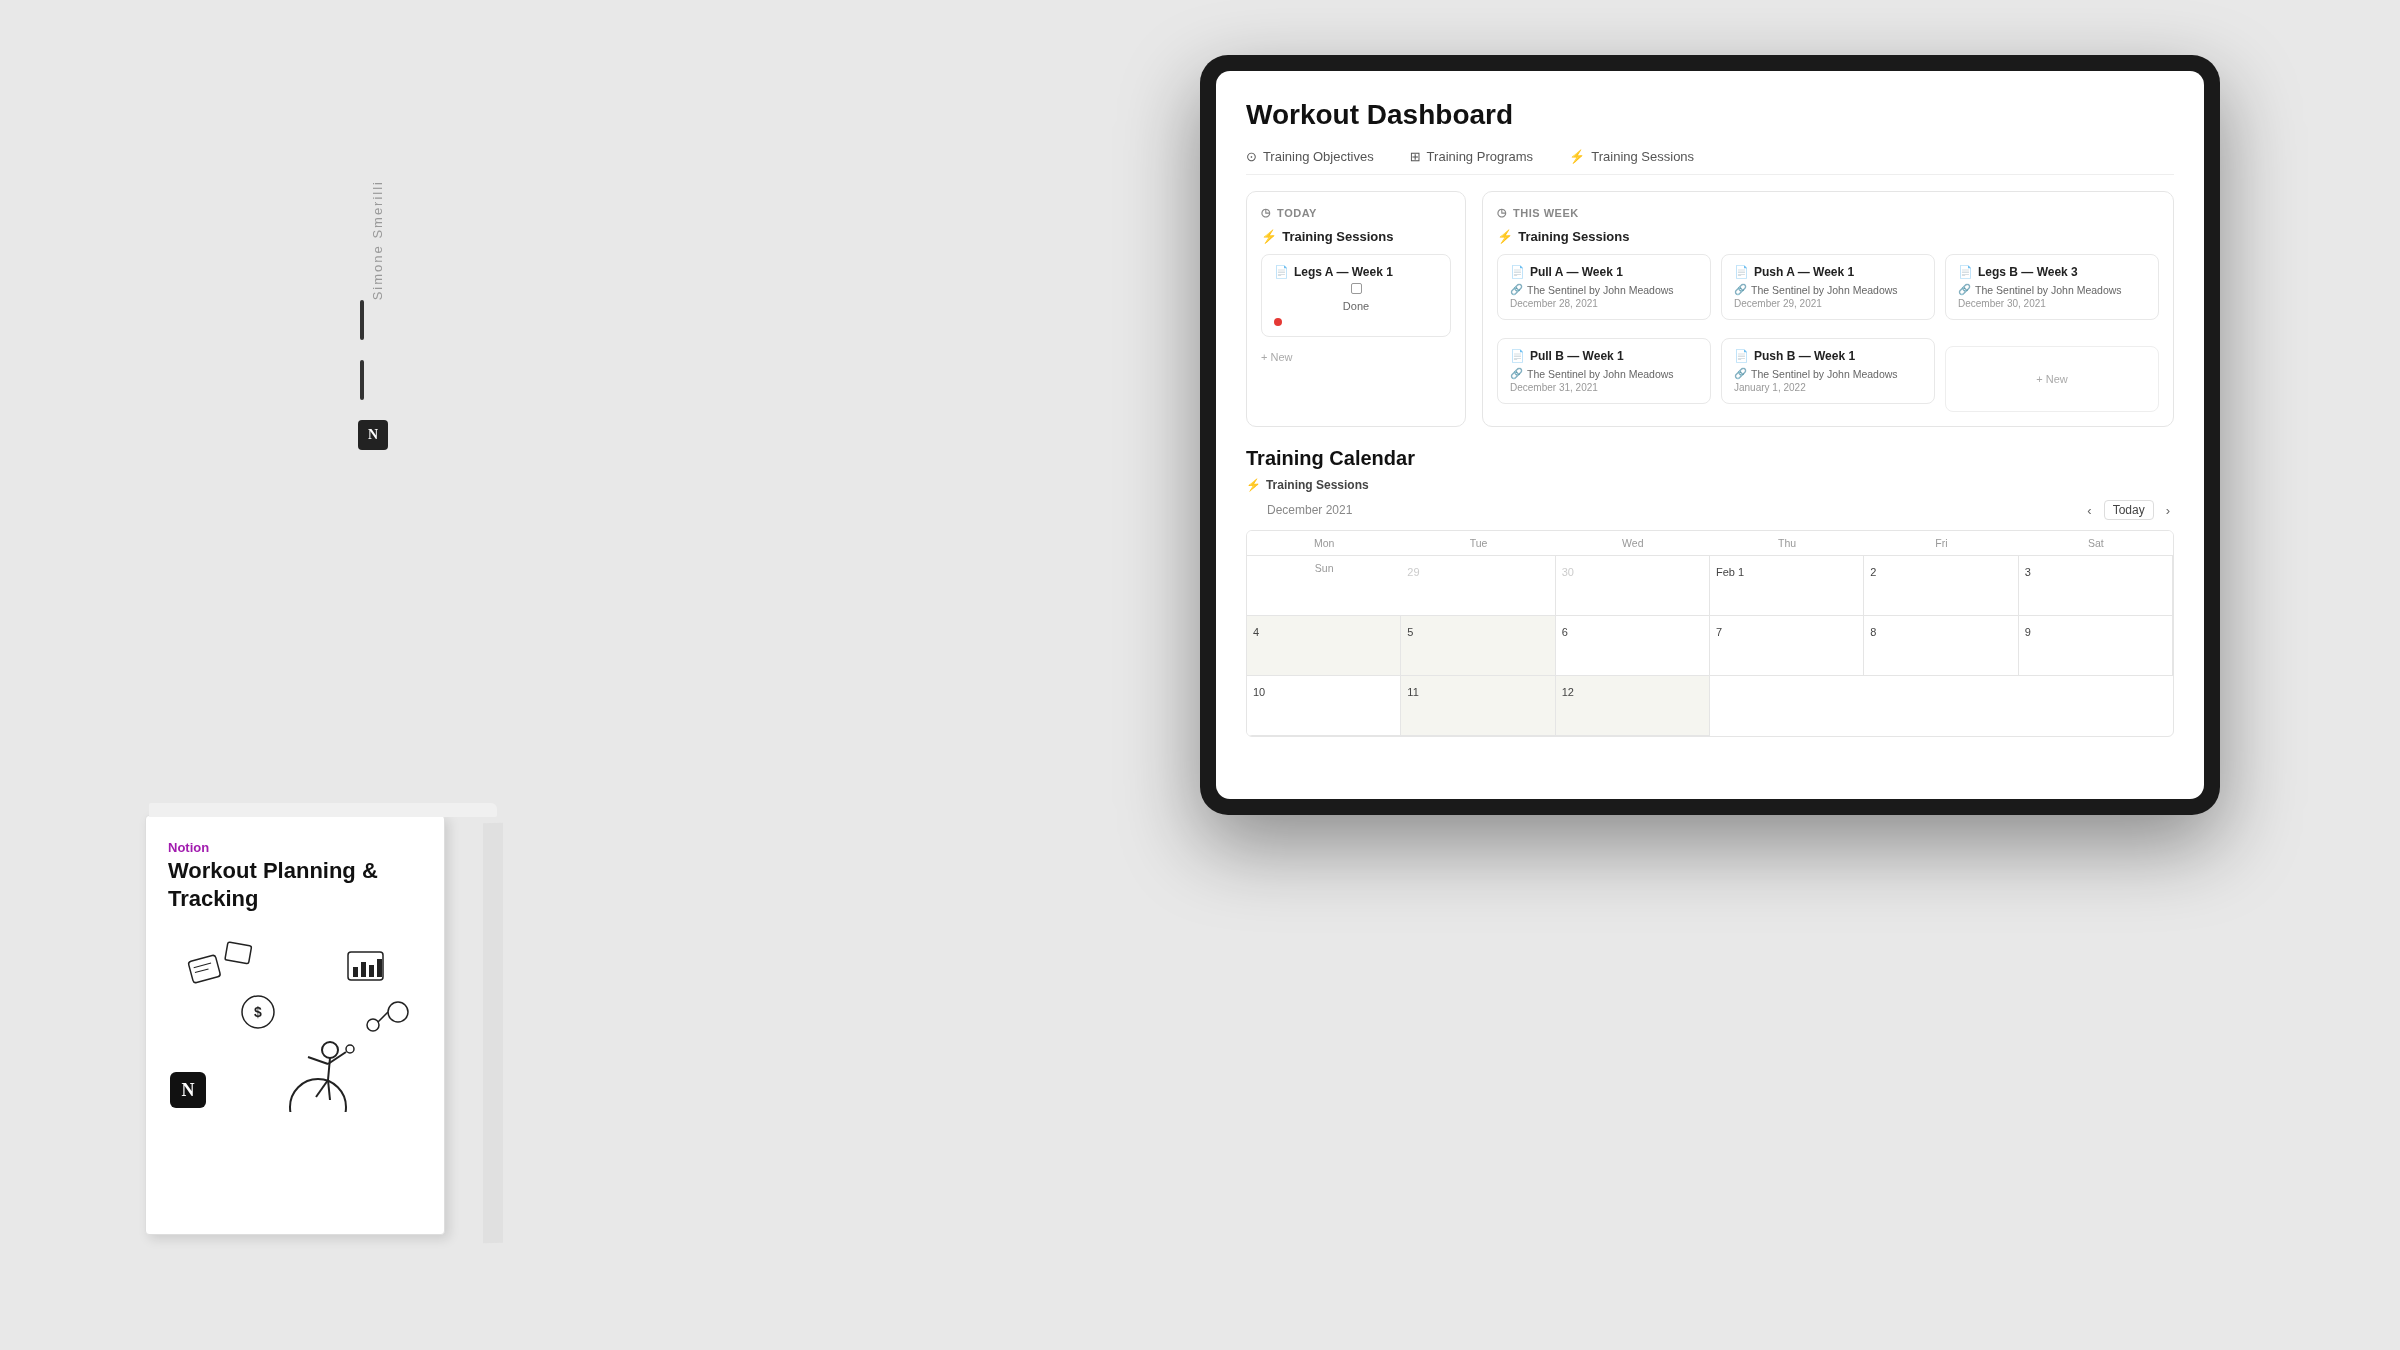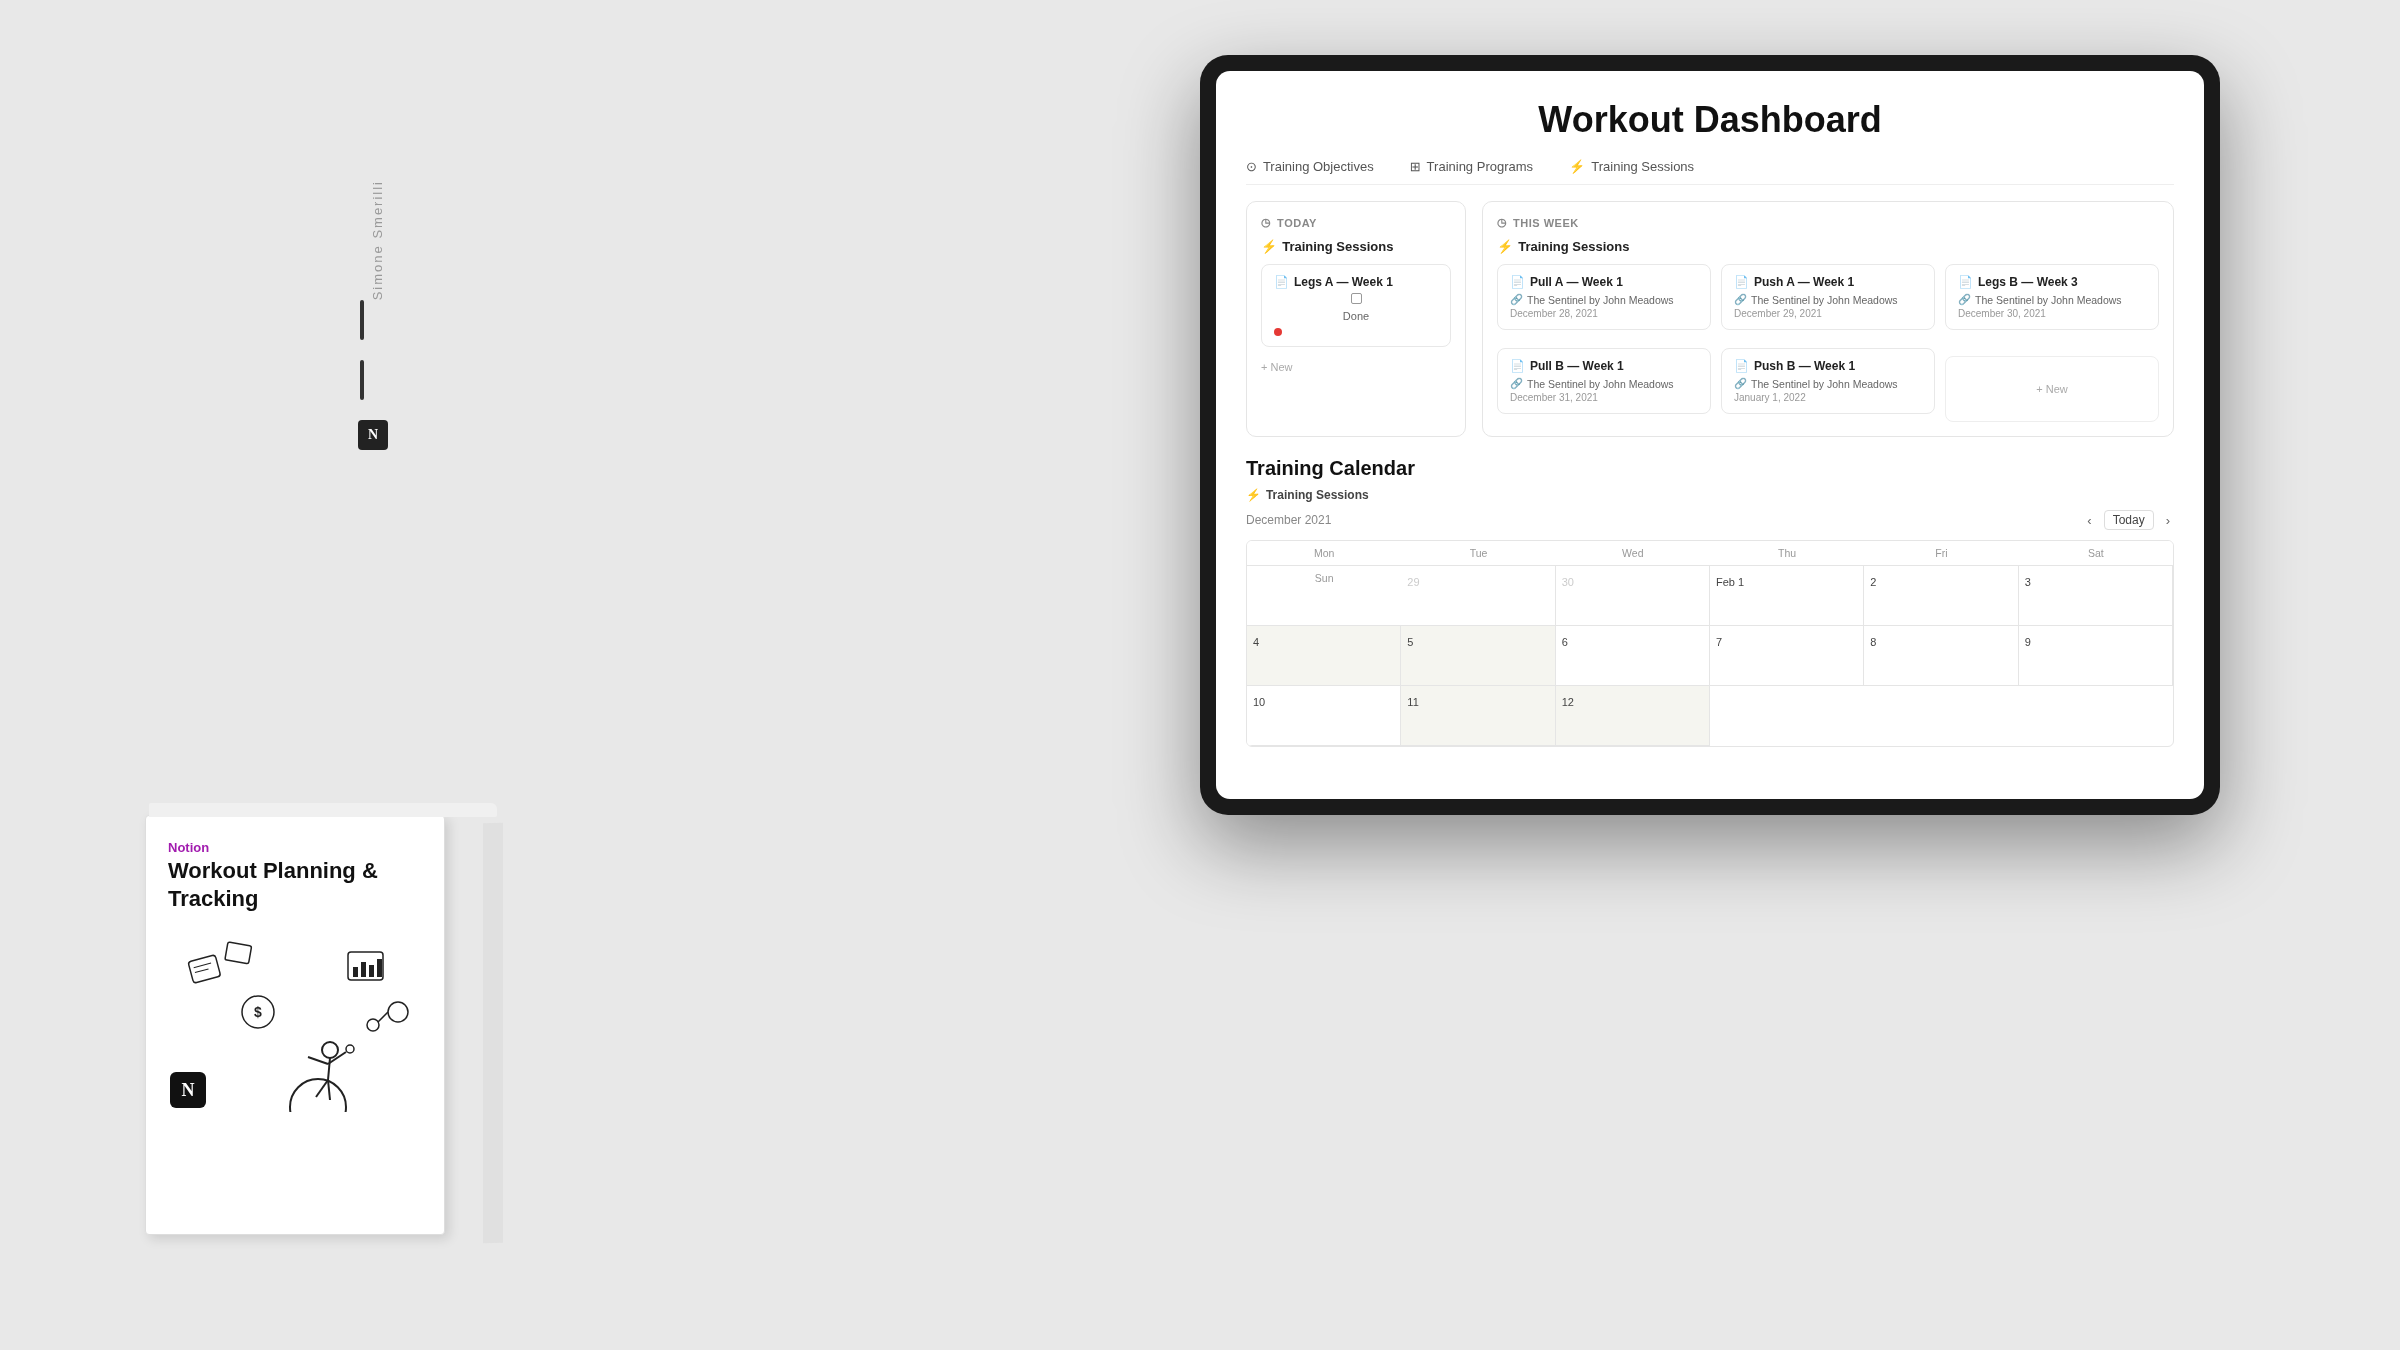--- a/index.html
+++ b/index.html
@@ -39,25 +39,24 @@
     .tablet-screen {
       width: 100%;
       height: 100%;
       background: #ffffff;
       border-radius: 14px;
       overflow: hidden;
       padding: 28px 30px 20px;
     }
 
     .dashboard-title {
-      font-size: 36px;
+      font-size: 28px;
       font-weight: 700;
       color: #111;
       margin-bottom: 18px;
-      text-align: center;
     }
 
     .nav-tabs {
       display: flex;
       gap: 36px;
       margin-bottom: 16px;
       border-bottom: 1px solid #eee;
       padding-bottom: 10px;
     }
 
@@ -235,20 +234,21 @@
       cursor: pointer;
       border: 1px solid #ddd;
       border-radius: 4px;
       padding: 2px 8px;
     }
 
     .calendar-month {
       font-size: 12px;
       color: #888;
       margin-bottom: 6px;
+      margin-left: 21px;
     }
 
     .calendar-grid {
       display: grid;
       grid-template-columns: repeat(6, 1fr);
       border: 1px solid #e5e5e5;
       border-radius: 6px;
       overflow: hidden;
     }
 

